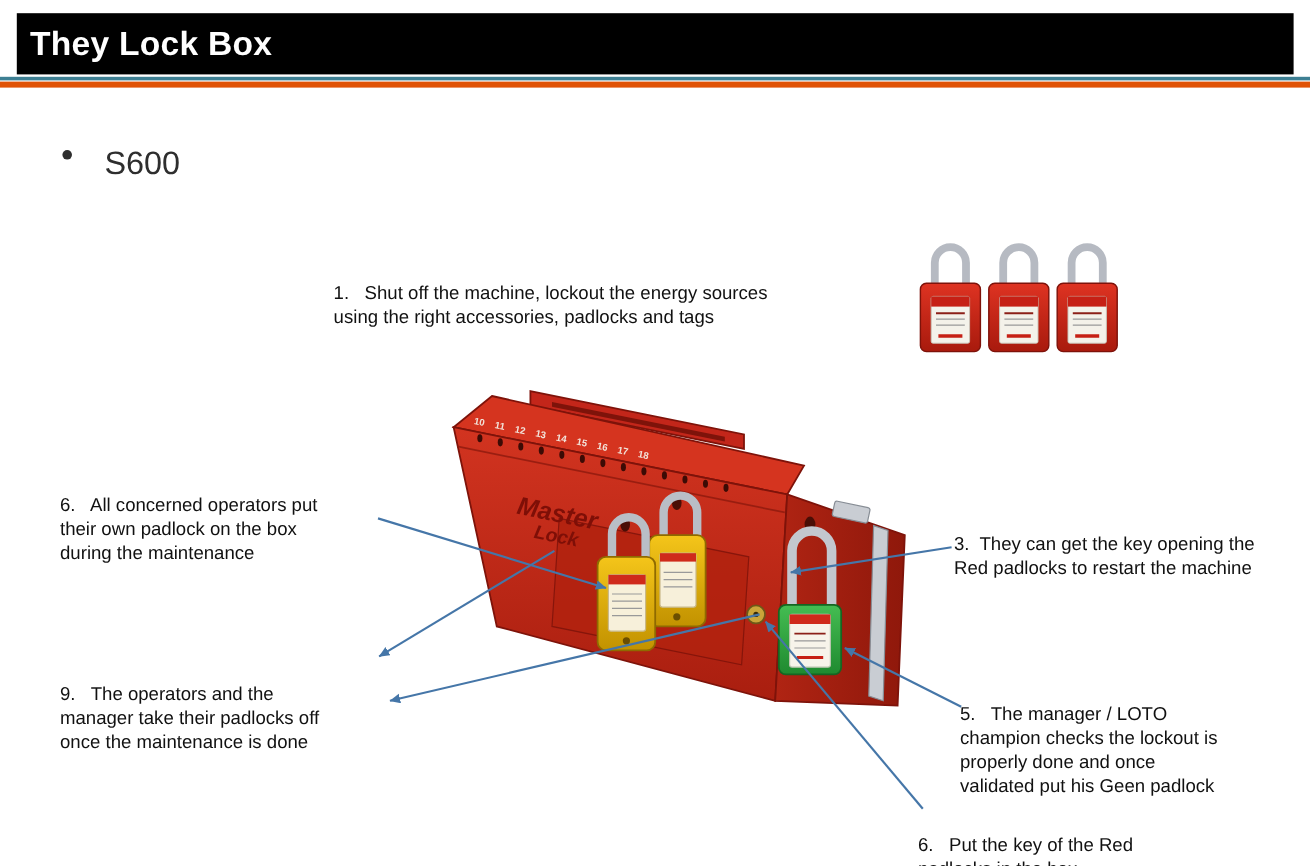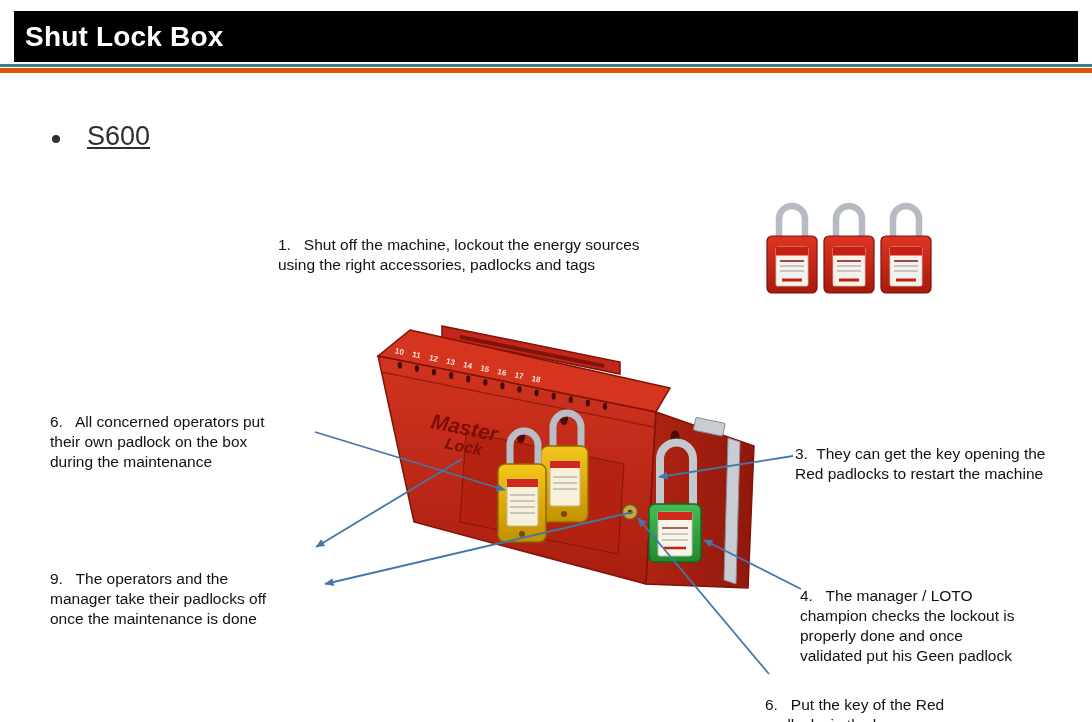--- a/index.html
+++ b/index.html
@@ -14,22 +14,22 @@
   }
   .titlebar h1 {
     color:var(--header-text,#fff); font-size:28px; font-weight:bold; letter-spacing:0.2px;
   }
   .stripe { position:absolute; left:0; width:1092px; }
   .stripe.teal   { top:64px; height:3px; background:var(--stripe-teal,#3d7f93); }
   .stripe.orange { top:68px; height:5px; background:var(--stripe-orange,#e05206); }
 
   .model {
     position:absolute; left:52px; top:121px;
-    display:flex; align-items:center; gap:27px;
-    font-size:27px; color:#2e2e2e;text-decoration:underline;
+    display:flex; align-items:flex-start; gap:27px;
+    font-size:27px; color:#2e2e2e;
   }
   .model .dot { width:8px; height:8px; border-radius:50%; background:#2e2e2e; margin-top:4px; }
 
   .step {
     position:absolute; font-size:15.5px; line-height:20px;
     white-space:pre-wrap; color:var(--text,#111);margin-top:23px;
   }
   #step1 { left:278px; top:212px; }
   #step4 { left:50px;  top:389px; }
   #step6 { left:795px; top:421px; }
@@ -46,41 +46,41 @@
   .arrow { stroke:var(--arrow,#4576a8); stroke-width:1.8; }
   .ahead { fill:var(--arrow,#4576a8); }
   .slotnum { font-size:8px; font-weight:bold; fill:#f2e3da; text-anchor:middle; }
 </style>
 </head>
 <body>
 
 <div class="slide">
 
   <header class="titlebar">
-    <h1>Shut Lock Box</h1>
+    <h1>They Lock Box</h1>
   </header>
   <div class="stripe teal"></div>
   <div class="stripe orange"></div>
 
   <div class="model">
     <span class="dot"></span>
     <span>S600</span>
   </div>
 
   <p class="step" id="step1">1.   Shut off the machine, lockout the energy sources
 using the right accessories, padlocks and tags</p>
   <p class="step" id="step4">6.   All concerned operators put
 their own padlock on the box
 during the maintenance</p>
   <p class="step" id="step6">3.  They can get the key opening the
 Red padlocks to restart the machine</p>
   <p class="step" id="step5">9.   The operators and the
 manager take their padlocks off
 once the maintenance is done</p>
-  <p class="step" id="step3">4.   The manager / LOTO
+  <p class="step" id="step3">5.   The manager / LOTO
 champion checks the lockout is
 properly done and once
 validated put his Geen padlock</p>
   <p class="step" id="step2">6.   Put the key of the Red
 padlocks in the box</p>
 
   <svg class="redlocks-svg" width="190" height="112" viewBox="0 0 190 112">
     <defs>
       <linearGradient id="redG" x1="0" y1="0" x2="0" y2="1">
         <stop offset="0" stop-color="#de3322"></stop>

